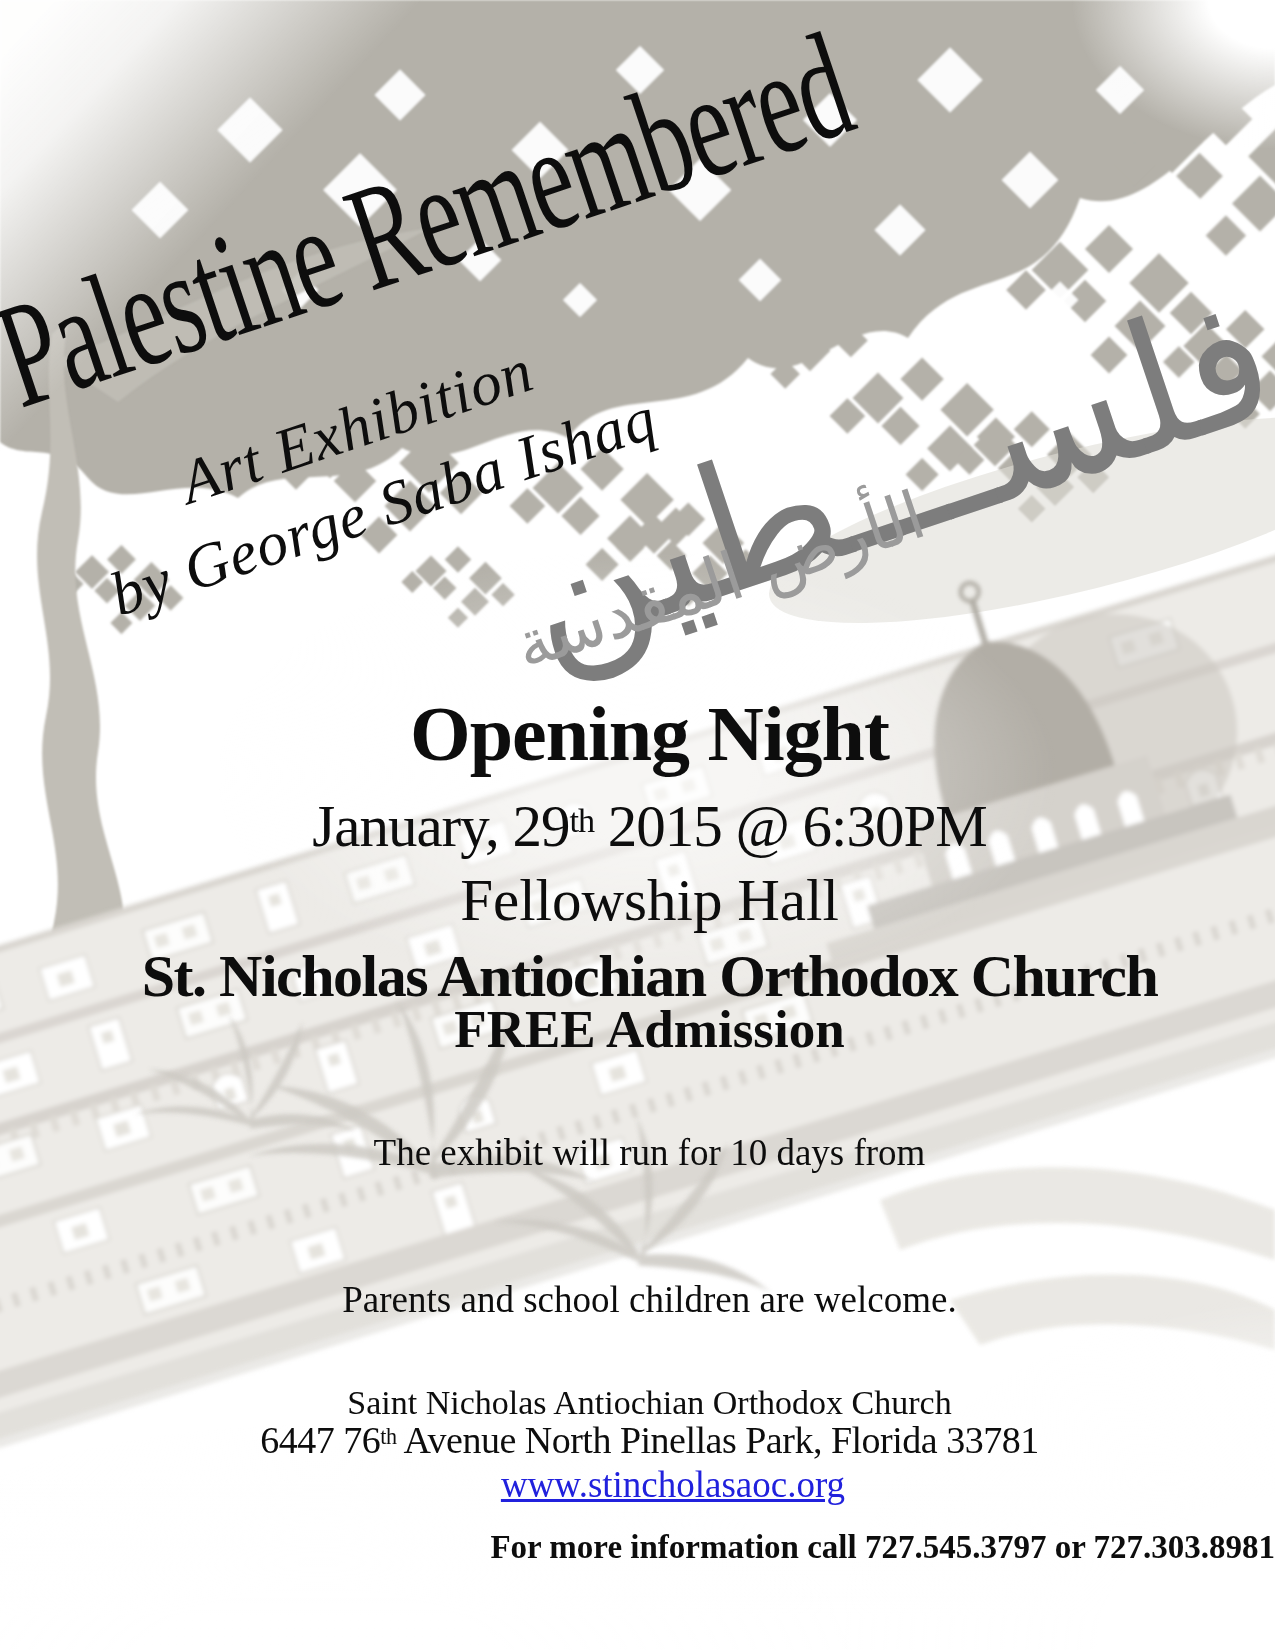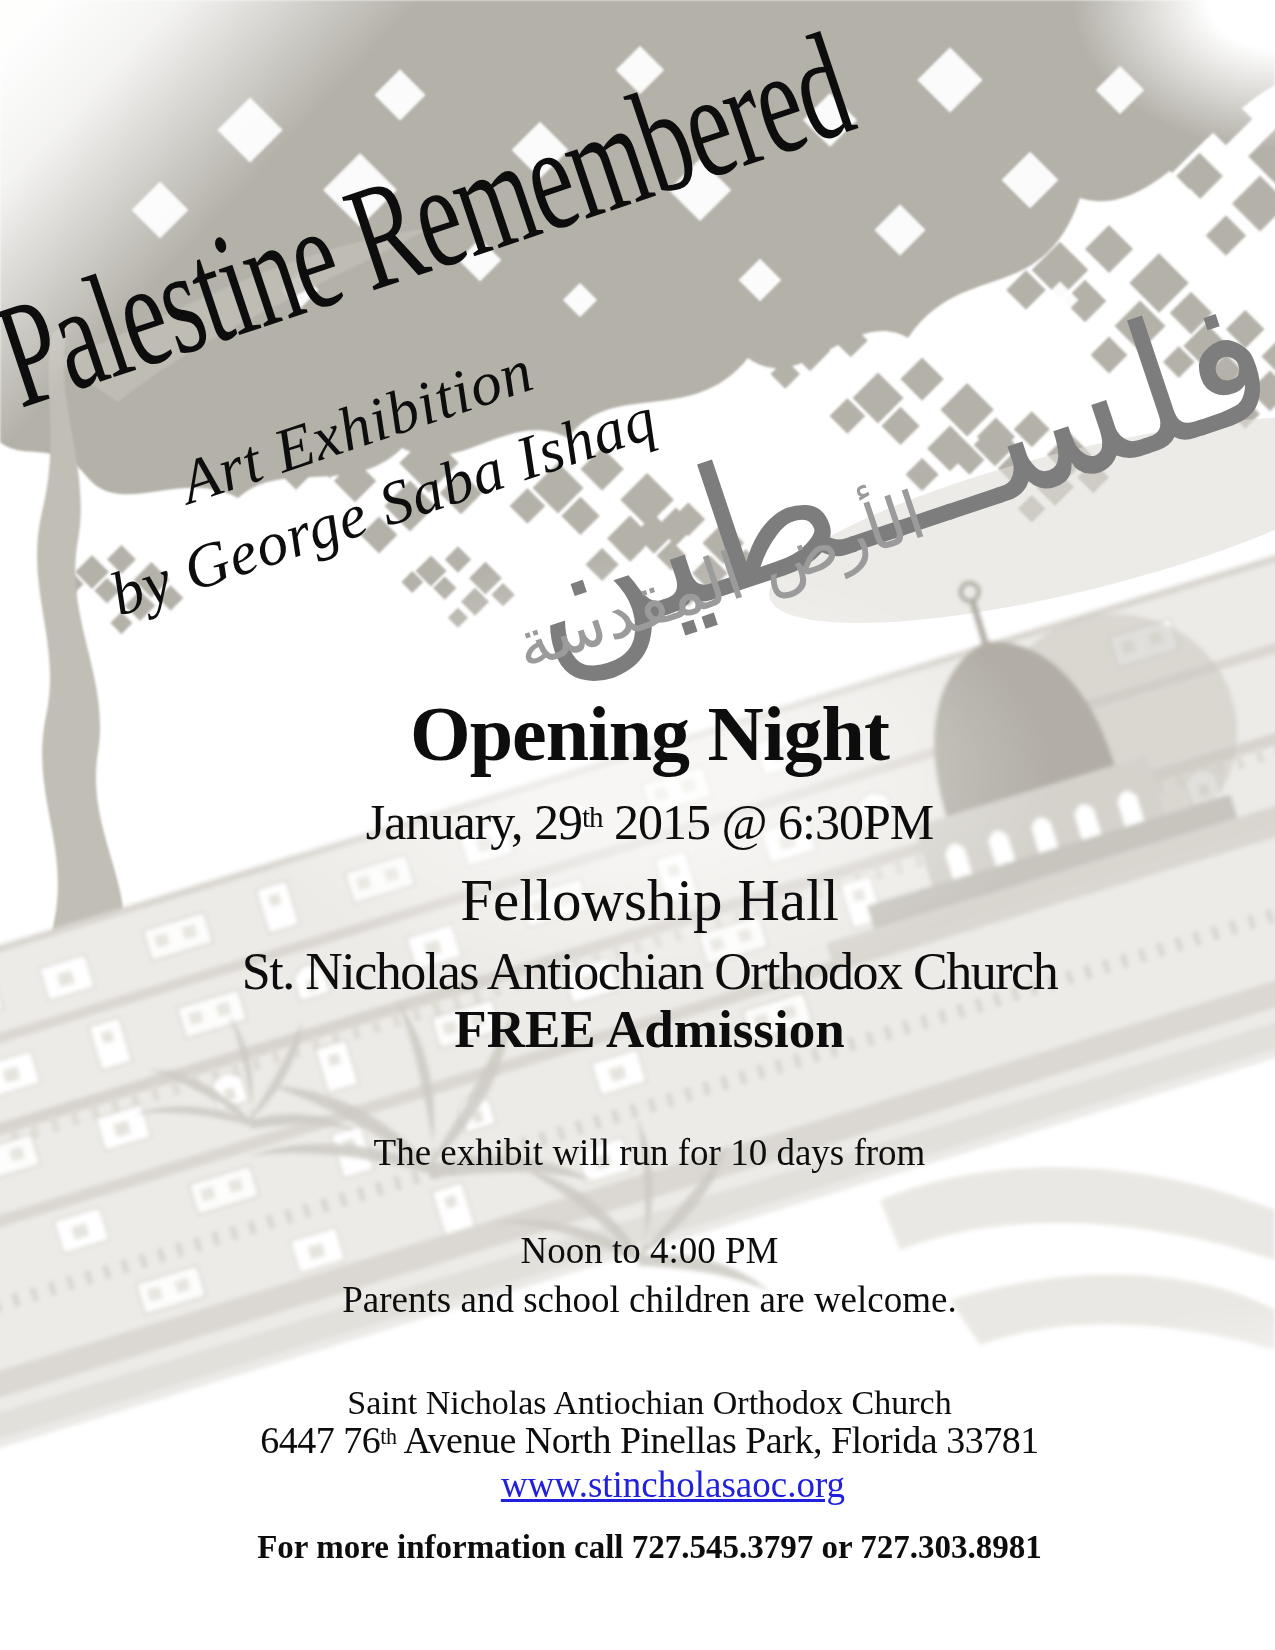--- a/index.html
+++ b/index.html
@@ -42,32 +42,32 @@
     transform:rotate(-18.5deg);
   }
   .ar-sub{
     left:470px;top:545px;width:500px;text-align:center;direction:rtl;
     font-size:66px;line-height:1.1;color:#9b9b9b;letter-spacing:2px;
     font-family:"DejaVu Sans",sans-serif;
     transform:rotate(-18.5deg);
   }
 
   .l-opening{top:695px;font-size:78px;font-weight:bold;letter-spacing:-1px;line-height:1;}
-  .l-date{top:797px;font-size:50px;letter-spacing:-1px;line-height:1;}
+  .l-date{top:797px;font-size:59px;letter-spacing:-1px;line-height:1;}
   .l-venue{top:871px;font-size:59px;line-height:1;}
-  .l-church{top:946px;font-size:52px;font-weight:normal;letter-spacing:-1.5px;line-height:1;}
+  .l-church{top:946px;font-size:60px;font-weight:bold;letter-spacing:-1.5px;line-height:1;}
   .l-admission{top:1003px;font-size:53px;font-weight:bold;line-height:1;}
   .l-ex1{top:1134px;font-size:37px;line-height:1;}
   .l-ex2{top:1184px;font-size:37px;letter-spacing:-0.5px;line-height:1;}
   .l-ex3{top:1232px;font-size:37px;line-height:1;}
   .l-ex4{top:1281px;font-size:37px;line-height:1;}
   .l-cname{top:1386px;font-size:34px;line-height:1;}
   .l-caddr{top:1421px;font-size:38px;letter-spacing:-0.5px;line-height:1;}
   .l-cweb{top:1466px;font-size:37px;line-height:1;padding-left:47px;}
-  .l-cphone{top:1531px;font-size:33px;font-weight:bold;line-height:1;}
+  .l-cphone{top:1531px;font-size:33px;font-weight:bold;line-height:1;text-align:right;}
 
   sup{font-size:58%;vertical-align:baseline;position:relative;top:-0.42em;}
   a.site{color:#2121dd;text-decoration:underline;cursor:pointer;}
 </style>
 </head>
 <body>
 
 <div class="page">
 
   <svg class="abs bg-svg" width="1275" height="1650" viewBox="0 0 1275 1650" aria-hidden="true">
@@ -258,21 +258,20 @@
 
   <div class="abs txt center l-date"><span>January, 29</span><sup>th</sup><span> 2015 @ 6:30PM</span></div>
 
   <div class="abs txt center l-venue">Fellowship Hall</div>
   <div class="abs txt center l-church">St. Nicholas Antiochian Orthodox Church</div>
   <div class="abs txt center l-admission">FREE Admission</div>
 
   <div class="abs txt center l-ex1">The exhibit will run for 10 days from</div>
 
 
-  <div class="abs txt center l-ex3">Noon to 4:00 PM</div>
   <div class="abs txt center l-ex4">Parents and school children are welcome.</div>
 
   <div class="abs txt center l-cname">Saint Nicholas Antiochian Orthodox Church</div>
 
   <div class="abs txt center l-caddr"><span>6447 76</span><sup>th</sup><span> Avenue North Pinellas Park, Florida 33781</span></div>
 
   <div class="abs txt center l-cweb"><a class="site" href="#">www.stincholasaoc.org</a></div>
 
   <div class="abs txt center l-cphone">For more information call 727.545.3797 or 727.303.8981</div>
 

